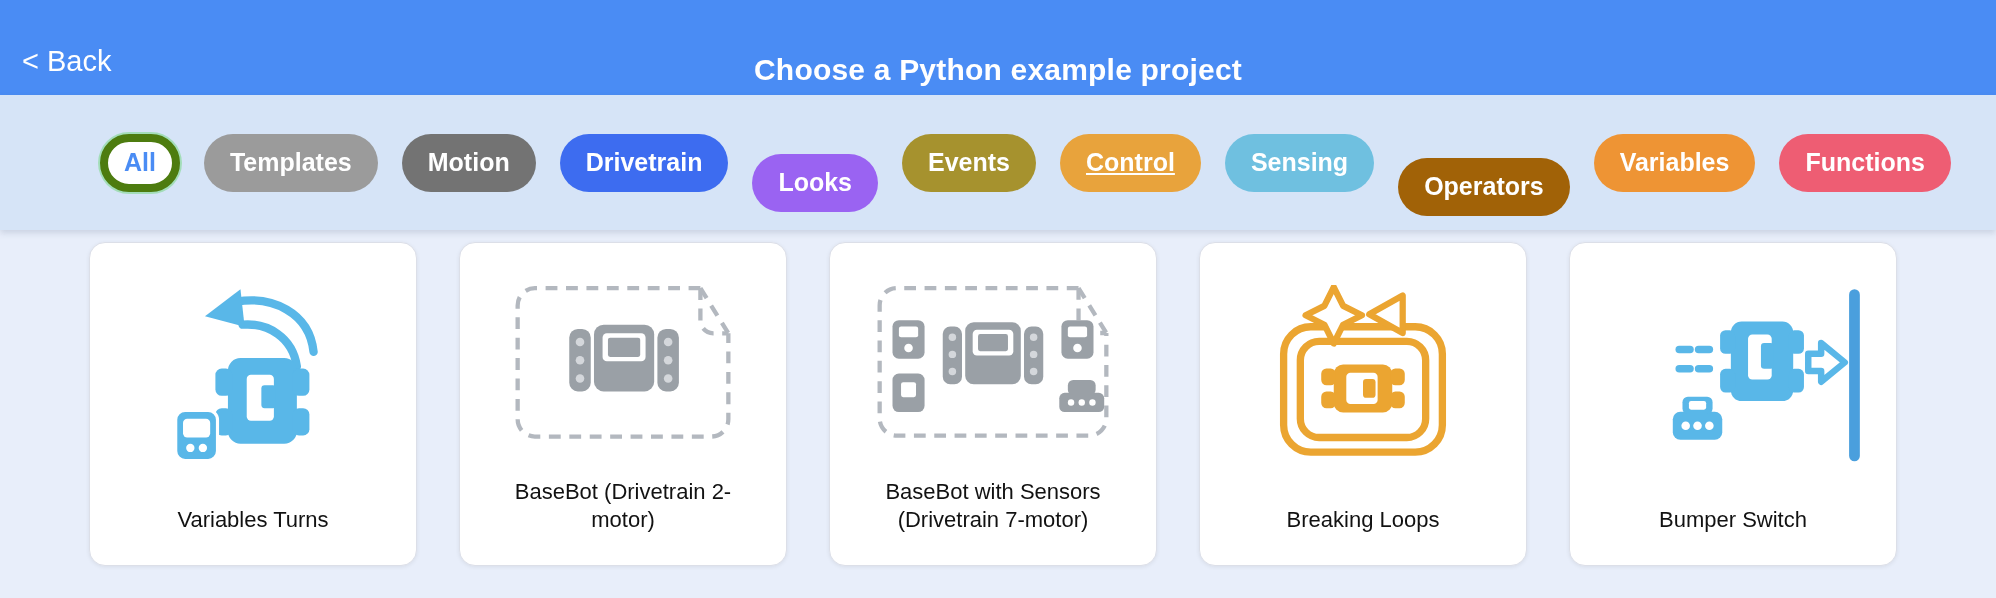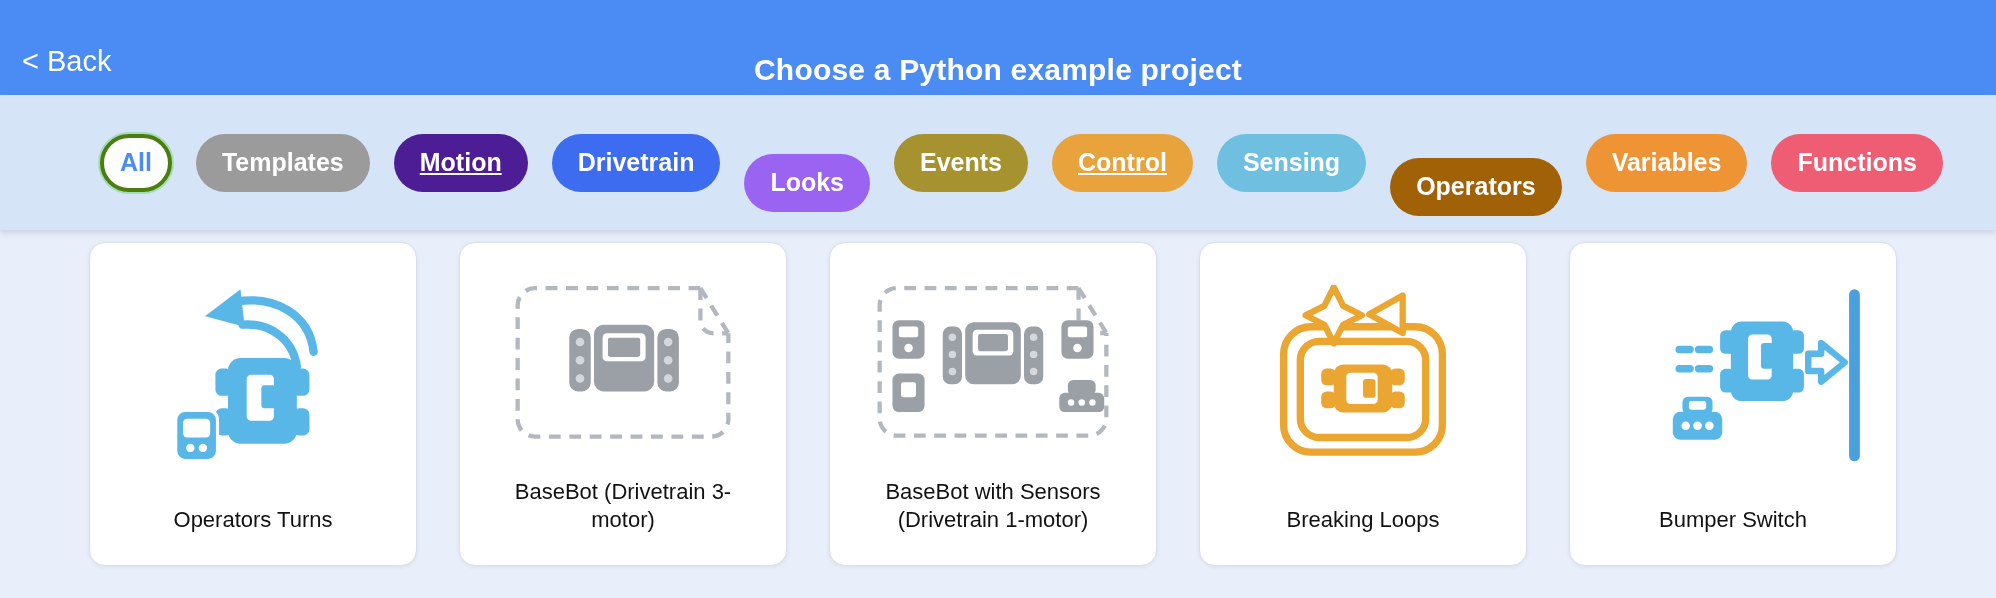--- a/index.html
+++ b/index.html
@@ -59,21 +59,21 @@
     font-size: 25px;
     font-weight: 700;
     font-family: inherit;
     cursor: pointer;
     white-space: nowrap;
     display: flex;
     align-items: center;
   }
   .chip-all {
     color: #4a8cf4;
-    border: 4px solid #4d7c0f;
+    border: 8px solid #4d7c0f;
     box-shadow: 0 0 0 2px rgba(69, 209, 69, 0.35);
     padding: 0 16px;
   }
 
   
   .content {
     height: 368px;
     background: #e8eefa;
     padding: 12px 0 0 89px;
     display: flex;
@@ -112,21 +112,21 @@
 <body>
 
 <div class="header" style="background-color: rgb(74, 140, 244);">
   <button class="back-btn">&lt; Back</button>
   <div class="page-title">Choose a Python example project</div>
 </div>
 
 <div class="chip-bar" style="background-color: rgb(214, 228, 247);">
   <button class="chip chip-all" style="background-color: rgb(255, 255, 255);">All</button>
   <button class="chip" style="background-color: rgb(155, 155, 155);">Templates</button>
-  <button class="chip" style="background-color: #4c1d95; text-decoration: underline;">Motion</button>
+  <button class="chip" style="background-color: #737373;">Motion</button>
   <button class="chip" style="background-color: rgb(61, 108, 240);">Drivetrain</button>
   <button class="chip" style="background-color: rgb(154, 99, 242); margin-top: 40px;">Looks</button>
   <button class="chip" style="background-color: rgb(166, 146, 46);">Events</button>
   <button class="chip" style="background-color: rgb(232, 163, 60); text-decoration: underline;">Control</button>
   <button class="chip" style="background-color: rgb(111, 192, 224);">Sensing</button>
   <button class="chip" style="background-color: #a16207; margin-top: 48px;">Operators</button>
   <button class="chip" style="background-color: rgb(238, 148, 52);">Variables</button>
   <button class="chip" style="background-color: rgb(238, 93, 115);">Functions</button>
 </div>
 
@@ -148,21 +148,21 @@
           <rect x="148" y="118" width="16" height="26" rx="6"></rect>
         </g>
         <rect x="104" y="86" width="26" height="44" rx="4" fill="#ffffff"></rect>
         <rect x="118" y="96" width="14" height="22" rx="3" fill="#59b7e8"></rect>
         <rect x="36" y="120" width="40" height="48" rx="9" fill="#59b7e8" stroke="#ffffff" stroke-width="3"></rect>
         <rect x="43" y="128" width="26" height="18" rx="4" fill="#ffffff"></rect>
         <circle cx="50" cy="156" r="4" fill="#ffffff"></circle>
         <circle cx="62" cy="156" r="4" fill="#ffffff"></circle>
       </svg>
     </div>
-    <div class="card-label">Operators Turns</div>
+    <div class="card-label">Variables Turns</div>
   </div>
 
   <div class="card">
     <div class="card-icon">
       <svg viewBox="0 0 240 170" width="258" height="183">
         <g fill="none" stroke="#b3b8bf" stroke-width="4" stroke-dasharray="11 8">
           <path d="M192 14 H 38 a 16 16 0 0 0 -16 16 v 106 a 16 16 0 0 0 16 16 h 164 a 16 16 0 0 0 16 -16 V 56"></path>
           <path d="M192 14 v 30 a 12 12 0 0 0 12 12 h 14"></path>
           <path d="M192 14 l 26 42"></path>
         </g>
@@ -176,21 +176,21 @@
         <g fill="#d4d7db">
           <circle cx="80" cy="64" r="4"></circle>
             <circle cx="80" cy="81" r="4"></circle>
             <circle cx="80" cy="98" r="4"></circle>
           <circle cx="162" cy="64" r="4"></circle>
             <circle cx="162" cy="81" r="4"></circle>
             <circle cx="162" cy="98" r="4"></circle>
         </g>
       </svg>
     </div>
-    <div class="card-label">BaseBot (Drivetrain 3-motor)</div>
+    <div class="card-label">BaseBot (Drivetrain 2-motor)</div>
   </div>
 
   <div class="card">
     <div class="card-icon">
       <svg viewBox="0 0 260 170" width="278" height="182">
         <g fill="none" stroke="#b3b8bf" stroke-width="4" stroke-dasharray="11 8">
           <path d="M210 14 H 40 a 16 16 0 0 0 -16 16 v 106 a 16 16 0 0 0 16 16 h 180 a 16 16 0 0 0 16 -16 V 56"></path>
           <path d="M210 14 v 30 a 12 12 0 0 0 12 12 h 14"></path>
           <path d="M210 14 l 26 42"></path>
         </g>
@@ -219,21 +219,21 @@
         <rect x="42" y="50" width="18" height="10" rx="2" fill="#ffffff"></rect>
         <circle cx="51" cy="70" r="4" fill="#ffffff"></circle>
         <rect x="44" y="102" width="14" height="14" rx="2" fill="#ffffff"></rect>
         <rect x="200" y="50" width="18" height="10" rx="2" fill="#ffffff"></rect>
         <circle cx="209" cy="70" r="4" fill="#ffffff"></circle>
         <circle cx="203" cy="121" r="3" fill="#ffffff"></circle>
         <circle cx="213" cy="121" r="3" fill="#ffffff"></circle>
         <circle cx="223" cy="121" r="3" fill="#ffffff"></circle>
       </svg>
     </div>
-    <div class="card-label">BaseBot with Sensors (Drivetrain 1-motor)</div>
+    <div class="card-label">BaseBot with Sensors (Drivetrain 7-motor)</div>
   </div>
 
   <div class="card">
     <div class="card-icon">
       <svg viewBox="0 0 220 180" width="230" height="188">
         <g fill="none" stroke="#eba531" stroke-width="7" stroke-linejoin="round">
           <rect x="34" y="40" width="152" height="120" rx="26"></rect>
           <rect x="50" y="54" width="120" height="92" rx="18"></rect>
         </g>
         <path d="M82 2 l9 18 18 9 -18 9 -9 18 -9 -18 -18 -9 18 -9 z" fill="#ffffff" stroke="#eba531" stroke-width="6" stroke-linejoin="round"></path>

